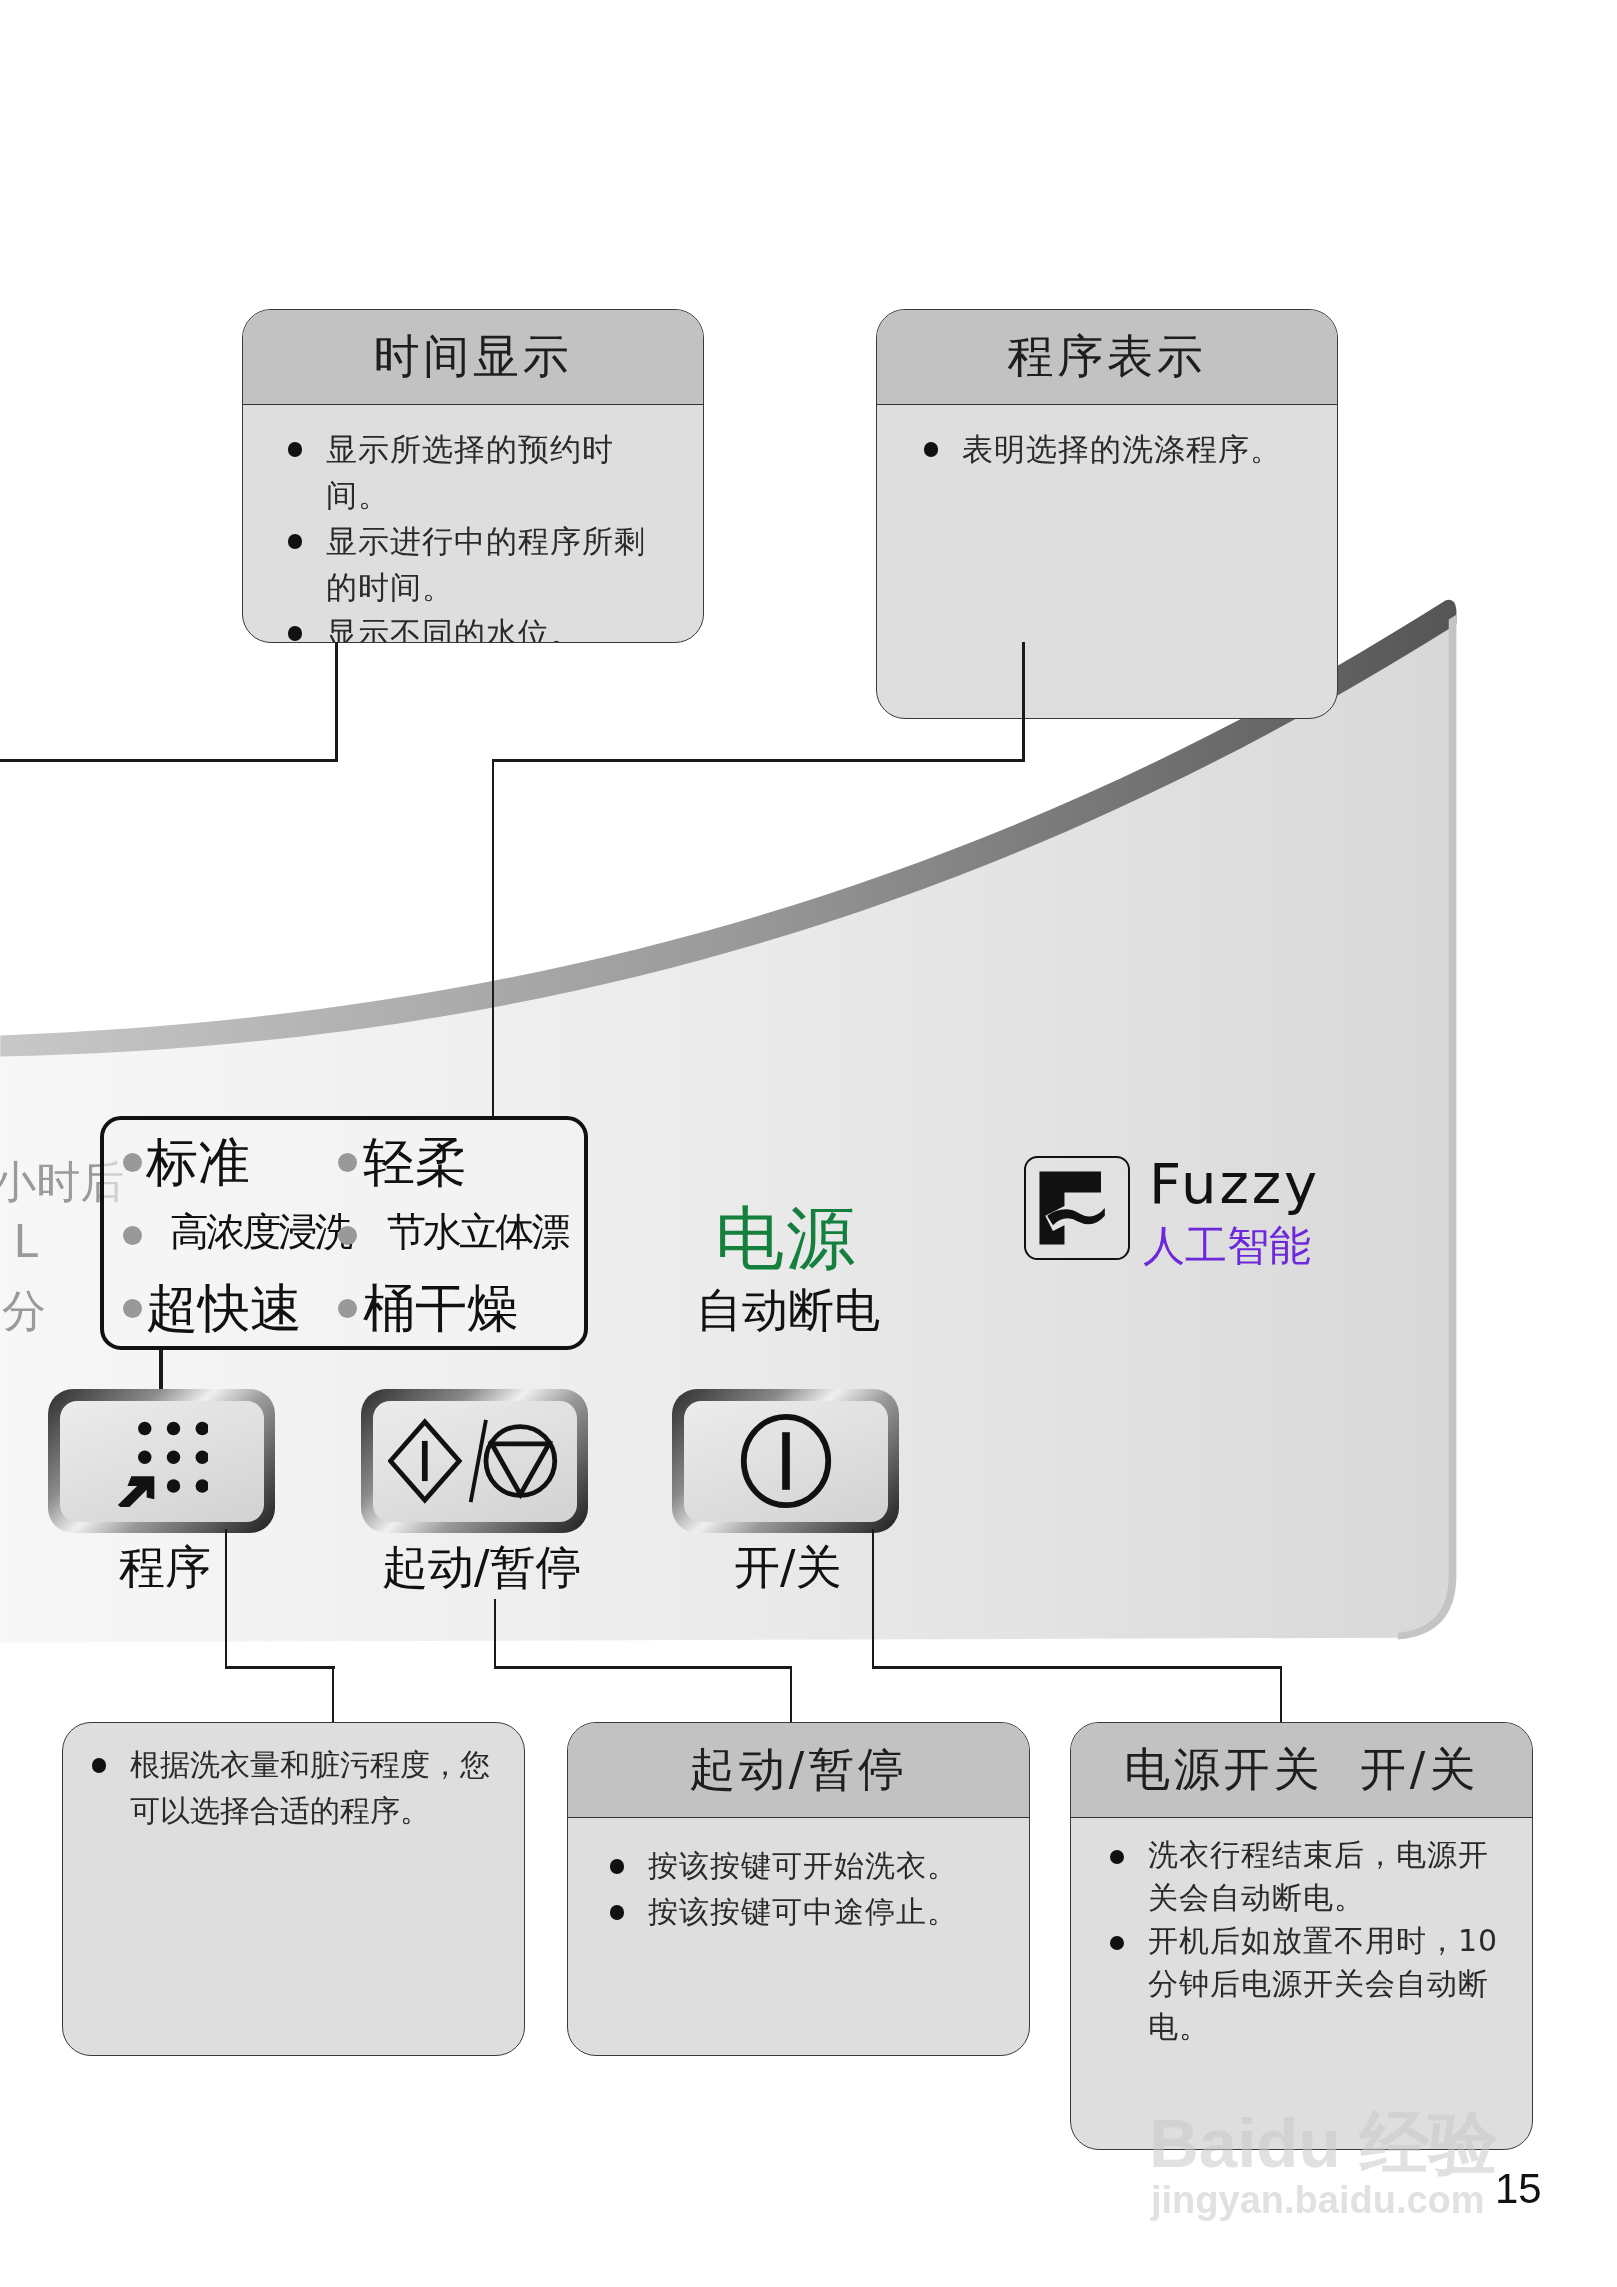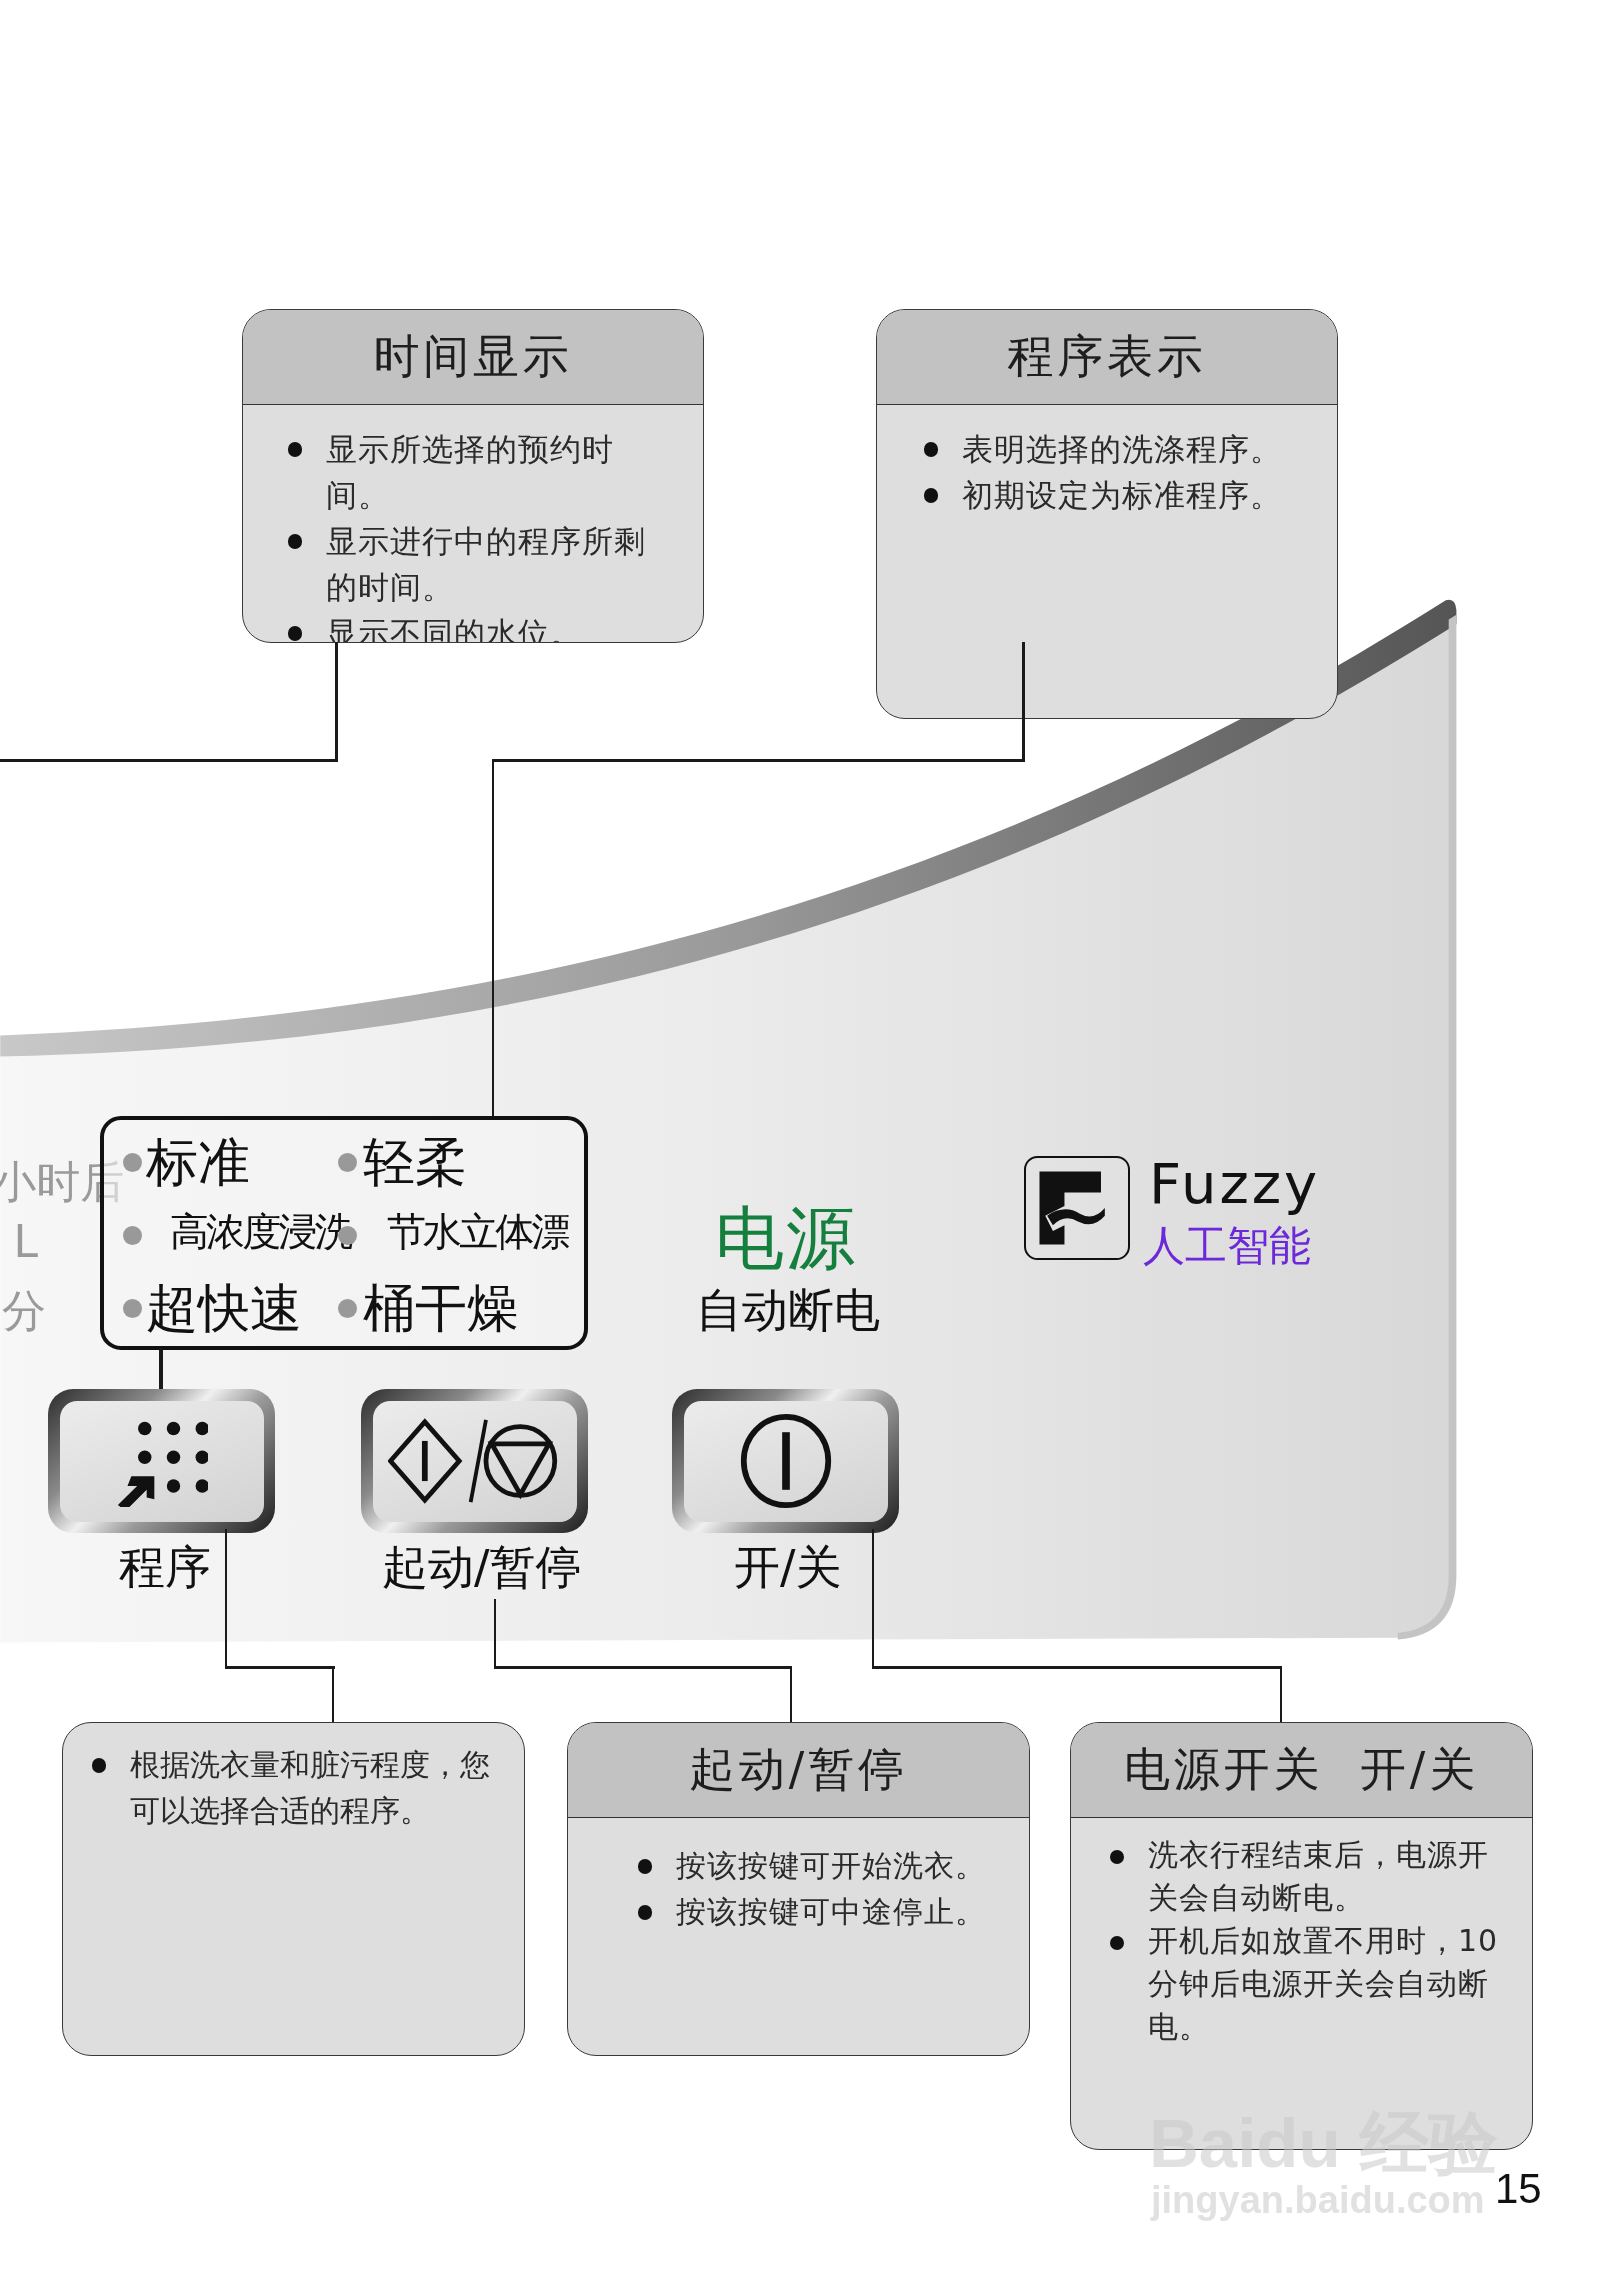--- a/index.html
+++ b/index.html
@@ -59,21 +59,20 @@
     <li>显示所选择的预约时间。</li>
     <li>显示进行中的程序所剩的时间。</li>
     <li>显示不同的水位。</li>
   </ul>
 </div>
 
 <div class="callout" style="left:876px;top:309px;width:462px;height:410px;">
   <div class="hd">程序表示</div>
   <ul style="padding:21px 19px 0 85px;">
     <li>表明选择的洗涤程序。</li>
-    <li>初期设定为标准程序。</li>
   </ul>
 </div>
 
 <div class="ln" style="left:335px;top:642px;width:2.9px;height:120px;"></div>
 <div class="ln" style="left:0;top:759px;width:338px;height:2.9px;"></div>
 <div class="ln" style="left:1022px;top:642px;width:2.9px;height:120px;"></div>
 <div class="ln" style="left:492px;top:759px;width:533px;height:2.9px;"></div>
 <div class="ln" style="left:492px;top:759px;width:1.9px;height:357px;"></div>
 
 <div class="leftgray" style="left:-7.7px;top:1153px;">小时后</div>
@@ -161,21 +160,21 @@
 <div class="ln" style="left:1280px;top:1666px;width:1.9px;height:58px;"></div>
 
 <div class="callout" style="left:62px;top:1722px;width:463px;height:334px;">
   <ul style="padding:19px 21px 0 67px;">
     <li style="font-size:30px;letter-spacing:0;">根据洗衣量和脏污程度，您可以选择合适的程序。</li>
   </ul>
 </div>
 
 <div class="callout" style="left:567px;top:1722px;width:463px;height:334px;">
   <div class="hd">起动/暂停</div>
-  <ul style="padding:25px 19px 0 108px;">
+  <ul style="padding:25px 19px 0 80px;">
     <li style="font-size:30px;">按该按键可开始洗衣。</li>
     <li style="font-size:30px;">按该按键可中途停止。</li>
   </ul>
 </div>
 
 <div class="callout" style="left:1070px;top:1722px;width:463px;height:428px;">
   <div class="hd" style="white-space:pre;">电源开关  开/关</div>
   <ul style="padding:15.4px 23px 0 77px;">
     <li style="font-size:30px;line-height:43px;">洗衣行程结束后，电源开关会自动断电。</li>
     <li style="font-size:30px;line-height:43px;">开机后如放置不用时，10分钟后电源开关会自动断电。</li>

